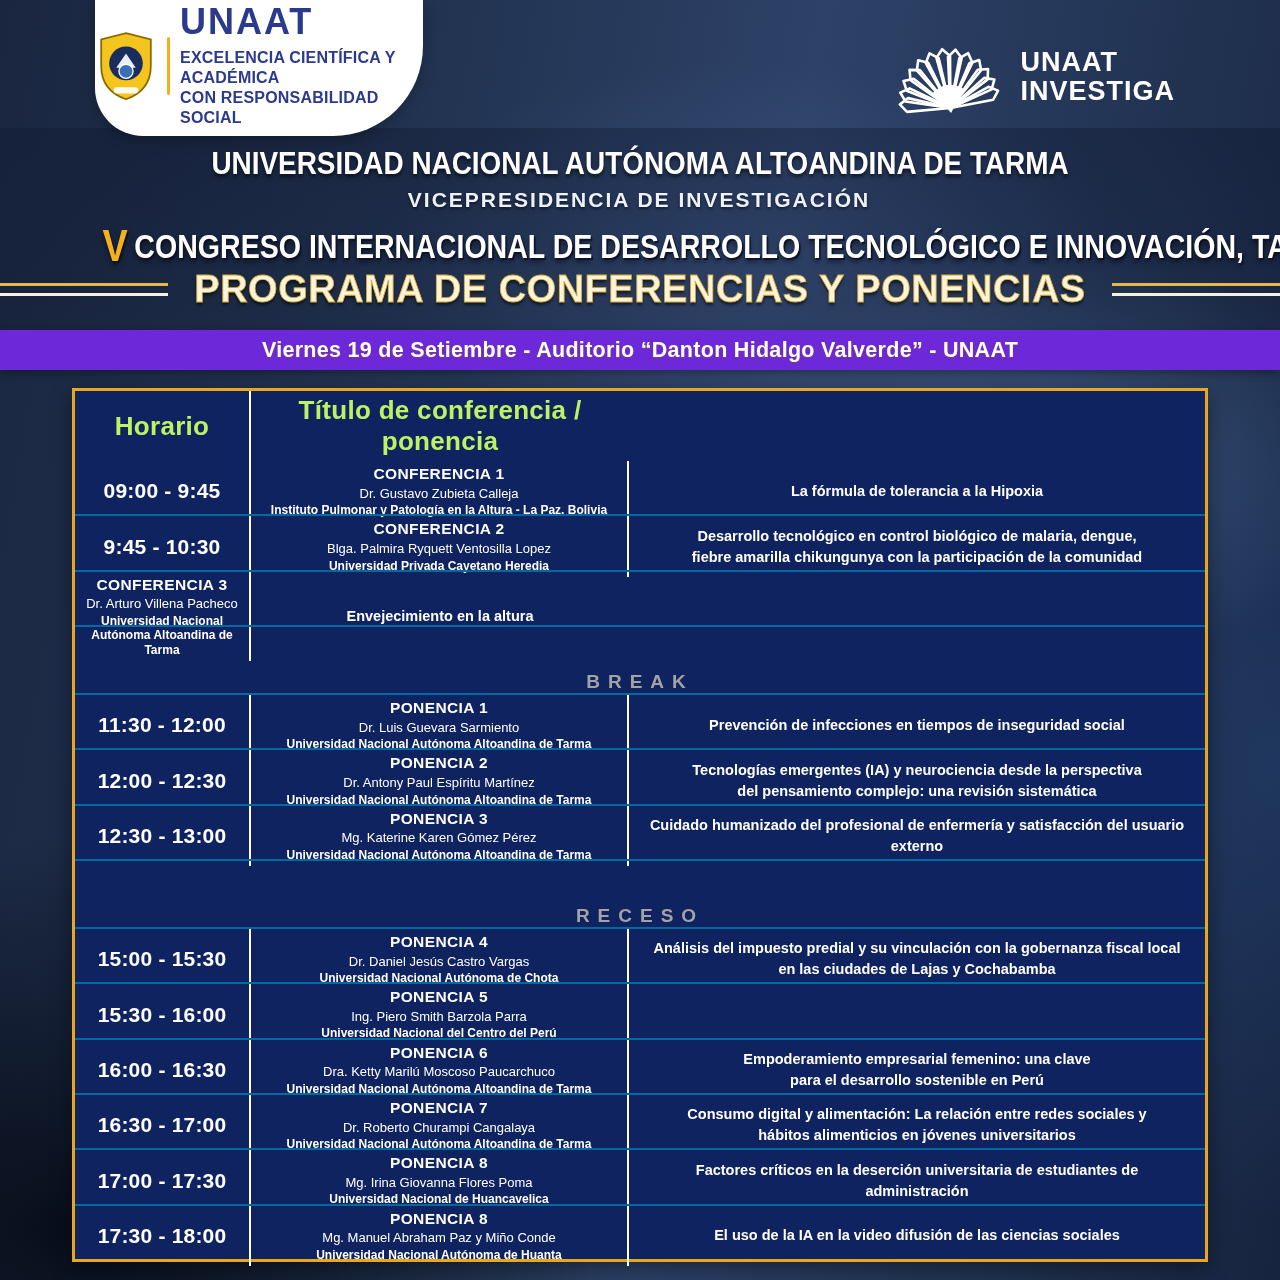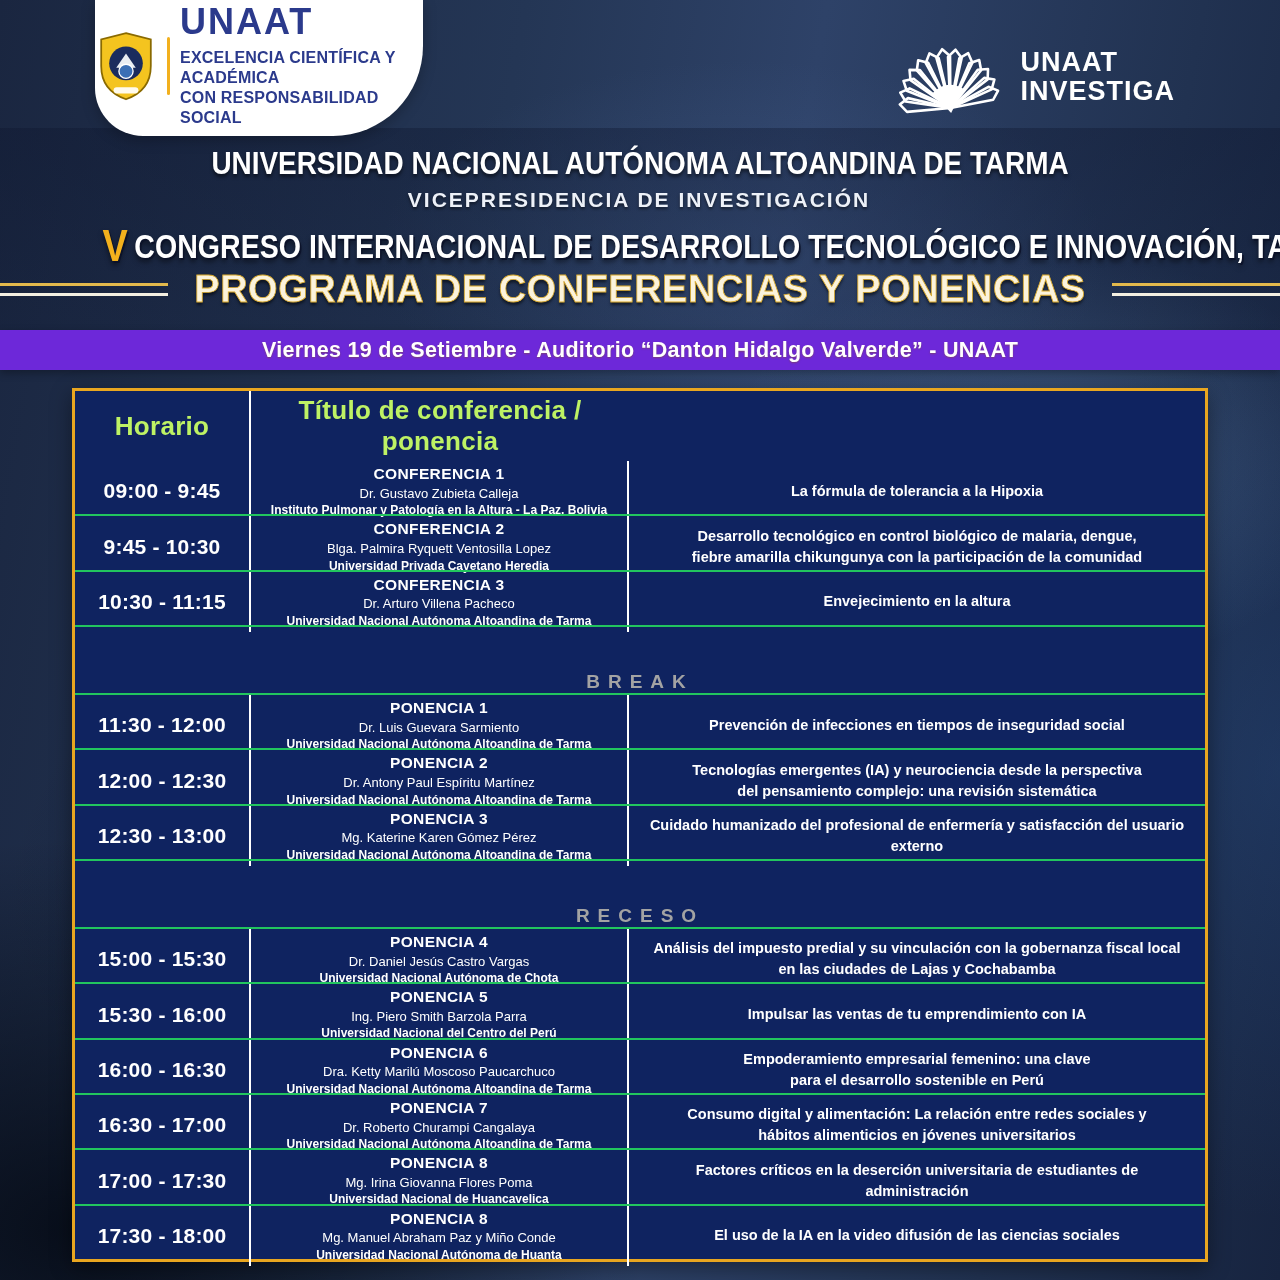--- a/index.html
+++ b/index.html
@@ -89,21 +89,21 @@
     text-shadow:0 1px 2px rgba(140,90,0,0.45); }
 
   
   .schedule {
     position:absolute; left:72px; top:388px; width:1136px; height:874px;
     border:3px solid #E9A620; background:#0F2360;
     display:flex; flex-direction:column; box-sizing:border-box;
     box-shadow:0 6px 20px rgba(0,0,0,0.4);
   }
   .row { display:flex; }
-  .row + .row { border-top:2px solid #22c55e; }
+  .row + .row { border-top:2px solid #0369a1; }
   .header-row, .session-row { display:grid; grid-template-columns:176px 378px 1fr; }
   .header-row { flex:0 0 54px; }
   .session-row { flex:1 1 0; min-height:0; }
   .divider-row { flex:0 0 34px; align-items:center; justify-content:center; }
   .cell { display:flex; flex-direction:column; align-items:center; justify-content:center; text-align:center; padding:4px 10px; box-sizing:border-box; }
   .col-sep { border-right:2px solid #ffffff; }
   .header-cell { color:#bef264; font-size:26px; font-weight:800; letter-spacing:0.3px; }
   .time-cell { color:#ffffff; font-size:21px; font-weight:700; letter-spacing:0.2px; }
   .speaker-cell { gap:2px; }
   .session-name { color:#ffffff; font-size:15.5px; font-weight:800; letter-spacing:0.4px; line-height:1.2; }
@@ -206,23 +206,20 @@
           </div>
           <div class="cell speaker-cell col-sep">
             <div class="session-name">CONFERENCIA 2</div>
             <div class="speaker-name">Blga. Palmira Ryquett Ventosilla Lopez</div>
             <div class="speaker-affiliation">Universidad Privada Cayetano Heredia</div>
           </div>
           <div class="cell title-cell">Desarrollo tecnológico en control biológico de malaria, dengue,
 fiebre amarilla chikungunya con la participación de la comunidad</div>
         </div>
         <div class="row session-row">
-          <div class="cell time-cell col-sep">
-            <span>10:30 - 11:15</span>
-          </div>
           <div class="cell speaker-cell col-sep">
             <div class="session-name">CONFERENCIA 3</div>
             <div class="speaker-name">Dr. Arturo Villena Pacheco</div>
             <div class="speaker-affiliation">Universidad Nacional Autónoma Altoandina de Tarma</div>
           </div>
           <div class="cell title-cell">Envejecimiento en la altura</div>
         </div>
         <div class="row divider-row">
           <span class="divider-label">BREAK</span>
         </div>
@@ -277,21 +274,20 @@
         </div>
         <div class="row session-row">
           <div class="cell time-cell col-sep">
             <span>15:30 - 16:00</span>
           </div>
           <div class="cell speaker-cell col-sep">
             <div class="session-name">PONENCIA 5</div>
             <div class="speaker-name">Ing. Piero Smith Barzola Parra</div>
             <div class="speaker-affiliation">Universidad Nacional del Centro del Perú</div>
           </div>
-          <div class="cell title-cell">Impulsar las ventas de tu emprendimiento con IA</div>
         </div>
         <div class="row session-row">
           <div class="cell time-cell col-sep">
             <span>16:00 - 16:30</span>
           </div>
           <div class="cell speaker-cell col-sep">
             <div class="session-name">PONENCIA 6</div>
             <div class="speaker-name">Dra. Ketty Marilú Moscoso Paucarchuco</div>
             <div class="speaker-affiliation">Universidad Nacional Autónoma Altoandina de Tarma</div>
           </div>

